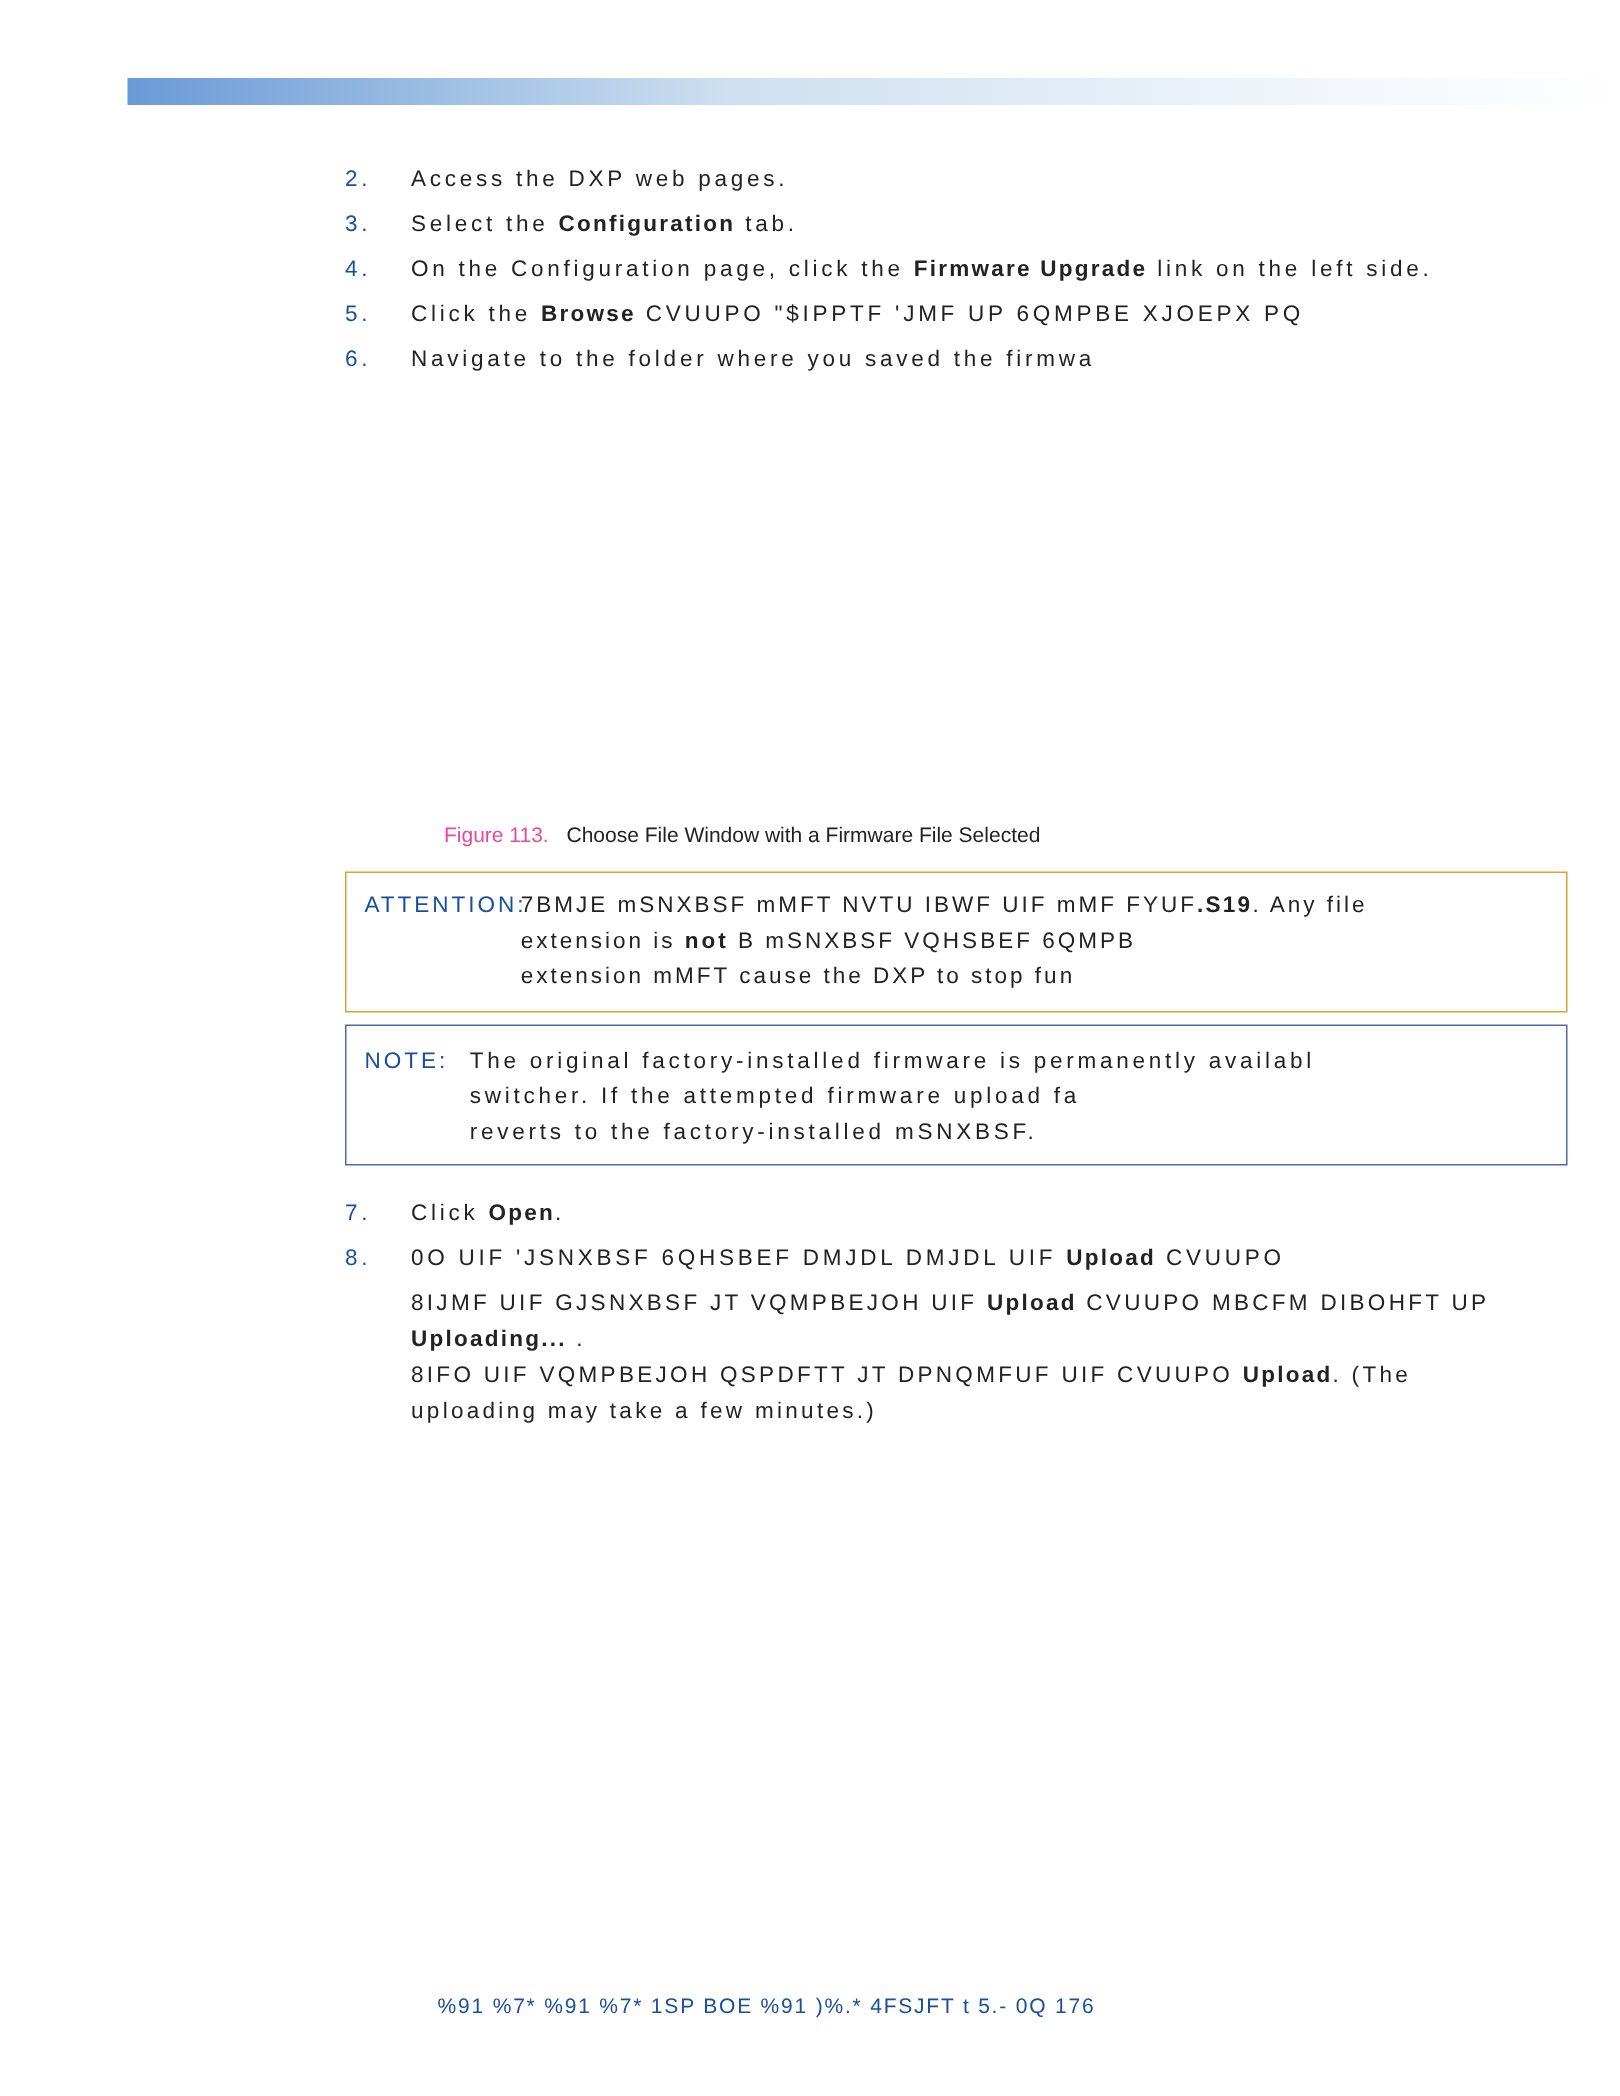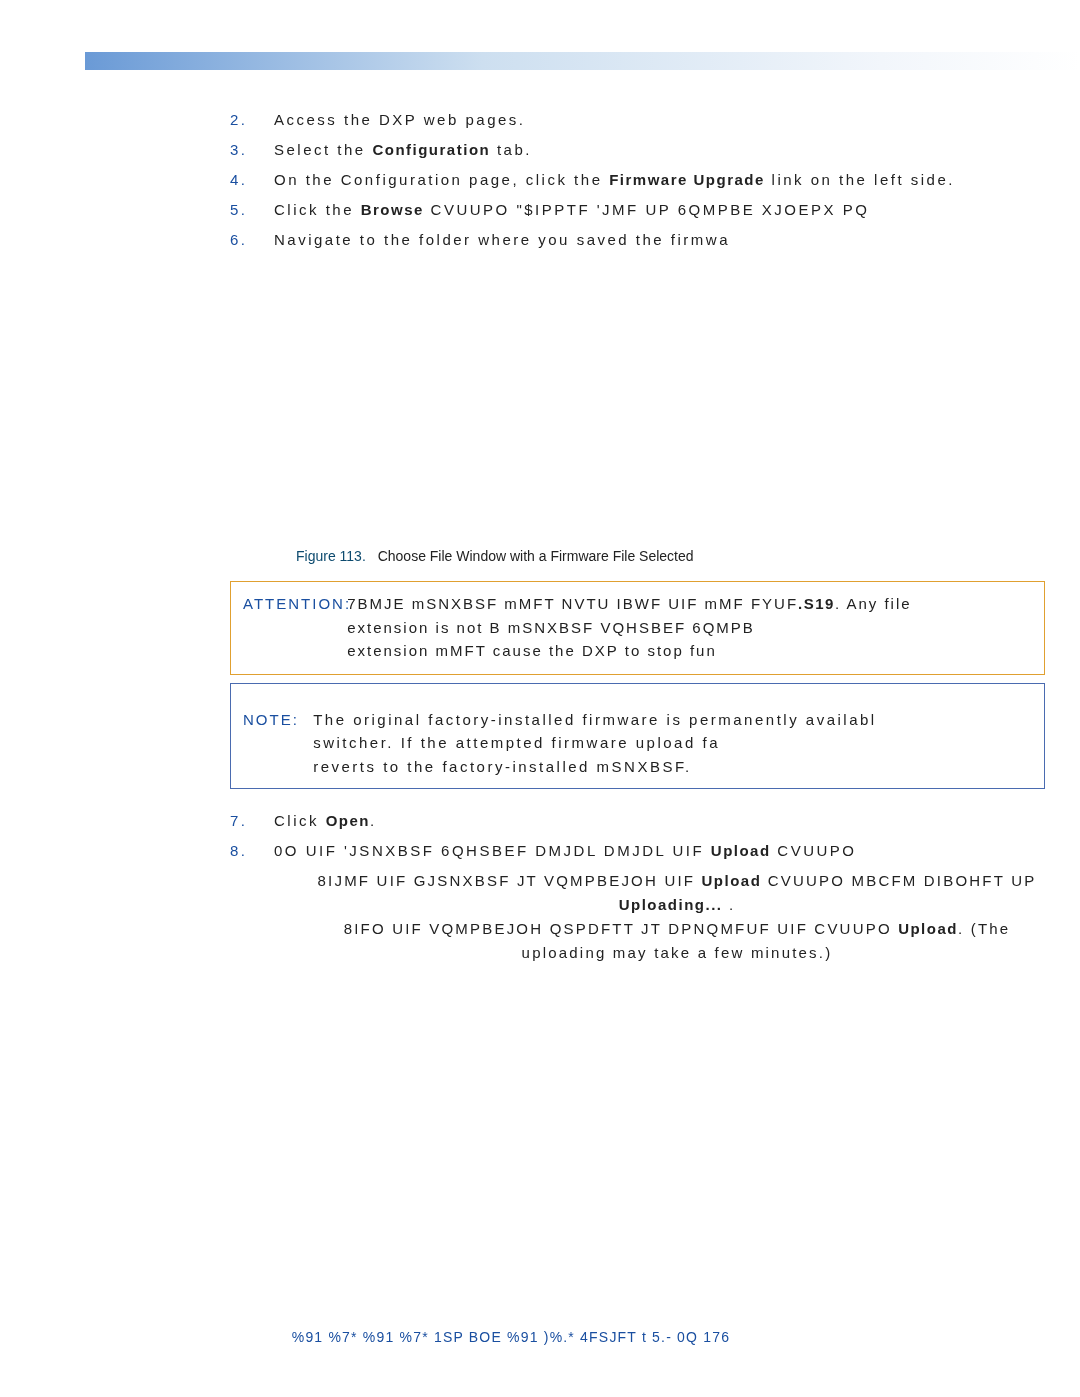--- a/index.html
+++ b/index.html
@@ -39,30 +39,30 @@
     position: relative;
     letter-spacing: 2.5px;
   }
   ol.steps > li .num {
     position: absolute;
     left: 0;
     color: #1a4fa0;
     font-weight: normal;
   }
   .bold { font-weight: bold; letter-spacing: 1.5px; }
-  .b2 { font-weight: normal; letter-spacing: 2px; }
+  .b2 { font-weight: bold; letter-spacing: 2px; }
   .figure-gap {
     height: 275px;
   }
   .figure-caption {
     margin: 12px 0 14px 66px;
     font-size: 14px;
   }
   .figure-caption .fig-label {
-    color: #0c4a6e;
+    color: #ec4899;
     margin-right: 8px;
   }
   .attention-box {
     border: 1.5px solid #e0a030;
     padding: 10px 12px 12px 12px;
     margin: 6px 0 8px 0;
     position: relative;
     line-height: 1.55;
     width: 815px;
   }
@@ -74,21 +74,21 @@
     vertical-align: top;
   }
   .attention-box .atext {
     display: inline-block;
     width: 680px;
     letter-spacing: 2px;
     vertical-align: top;
   }
   .note-box {
     border: 1px solid #4a6bb0;
-    padding: 24px 12px 10px 12px;
+    padding: 12px 12px 10px 12px;
     margin: 6px 0 20px 0;
     line-height: 1.55;
     width: 815px;
   }
   .note-box .label {
     color: #1a4fa0;
     display: inline-block;
     width: 66px;
     letter-spacing: 2px;
     vertical-align: top;
@@ -96,21 +96,20 @@
   .note-box .ntext {
     display: inline-block;
     width: 710px;
     letter-spacing: 2.5px;
     vertical-align: top;
   }
   .step8-body {
     padding-left: 44px;
     letter-spacing: 2.2px;
     line-height: 1.6;
-    text-align: center;
   }
   .footer {
     position: absolute;
     bottom: 52px;
     left: 0;
     right: 58px;
     text-align: center;
     color: #1a4fa0;
     font-size: 14px;
     letter-spacing: 1.2px;

